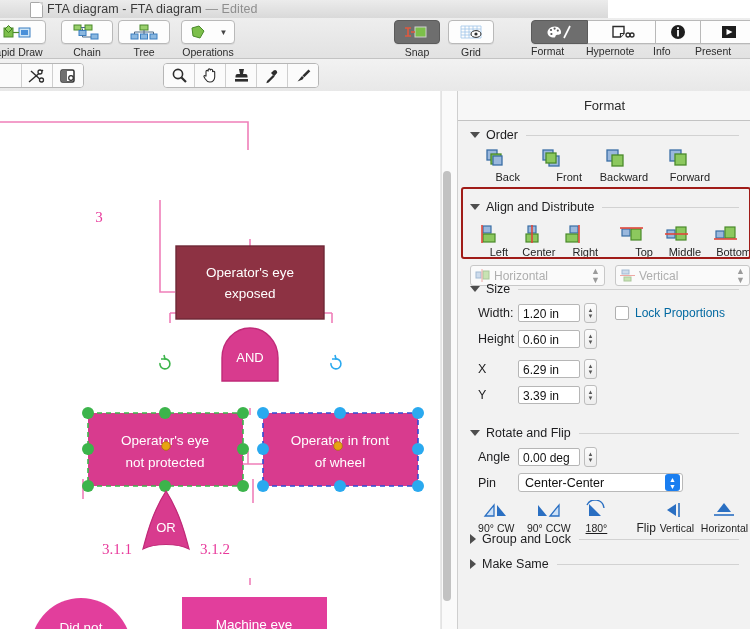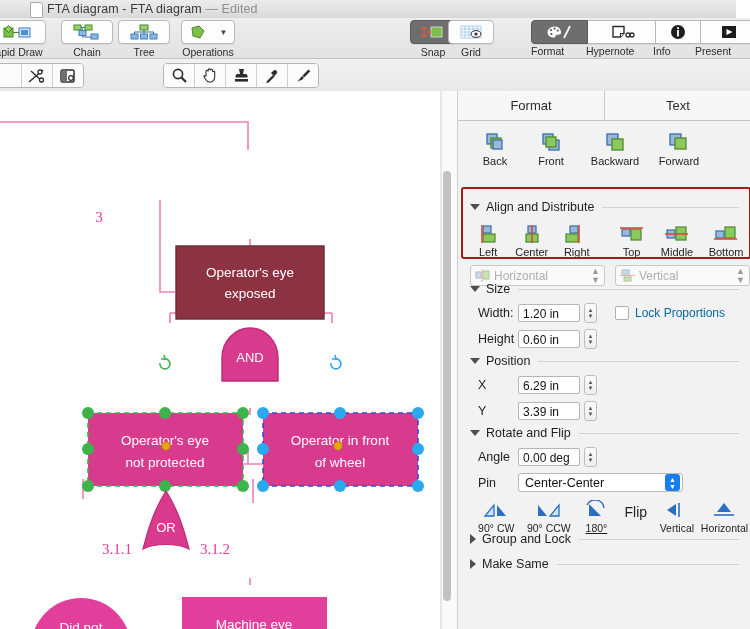--- a/index.html
+++ b/index.html
@@ -7,21 +7,21 @@
     width:750px;height:629px;overflow:hidden;
     font-family:"Liberation Sans", sans-serif;
     font-size:12px;color:#1d1d1f;
     background:#ffffff;
     -webkit-font-smoothing:antialiased;
   }
   .app{position:relative;width:750px;height:629px;}
 
   
   .titlebar{
-    position:absolute;left:0;top:0;width:736px;height:18px;
+    position:absolute;left:0;top:0;width:608px;height:18px;
     background:linear-gradient(#ececec,#d9d9d9);
     border-bottom:1px solid #c6c6c6;
   }
   .doc-icon{position:absolute;left:30px;top:2px;width:11px;height:14px;
     background:#fff;border:1px solid #a8a8a8;border-radius:1px;}
   .doc-icon:after{content:"";position:absolute;right:-1px;top:-1px;
     width:0;height:0;border-left:4px solid transparent;border-top:4px solid #cfcfcf;}
   .title-text{position:absolute;left:47px;top:2px;font-size:12.5px;color:#3a3a3a;letter-spacing:.1px;}
   .title-edited{color:#8e8e8e;}
 
@@ -99,21 +99,21 @@
   .sec-head{display:flex;align-items:center;height:16px;padding-left:12px;}
   .tri{width:0;height:0;margin-right:6px;}
   .tri.open{border-left:5px solid transparent;border-right:5px solid transparent;border-top:6px solid #4e4e4e;}
   .tri.closed{border-top:5px solid transparent;border-bottom:5px solid transparent;border-left:6px solid #4e4e4e;}
   .sec-title{font-size:12.5px;color:#1d1d1f;white-space:nowrap;}
   .sec-rule{flex:1;height:1px;background:#d2d2d2;margin-left:8px;margin-right:12px;}
 
   .iconrow{display:flex;padding-left:6px;margin-top:5px;}
   .iconbtn{text-align:center;}
   .iconbtn .glyph{height:22px;display:flex;align-items:center;justify-content:center;}
-  .iconbtn .cap{font-size:11px;color:#242424;margin-top:1px;white-space:nowrap;}
+  .iconbtn .cap{font-size:11px;color:#242424;margin-top:1px;white-space:nowrap;text-align:right;}
 
   .alignbox{position:absolute;left:3px;top:0;width:286px;height:68px;
     border:2px solid #a01c18;border-radius:3px;pointer-events:none;}
 
   .dd{height:19px;border:1px solid #c8c8c8;border-radius:3px;background:#fafafa;
     display:flex;align-items:center;padding:0 4px;color:#aeaeae;font-size:12px;}
   .dd .ddicon{width:15px;height:13px;margin-right:4px;opacity:.45;}
   .dd .ddarrow{margin-left:auto;font-size:9px;line-height:9px;color:#9a9a9a;text-align:center;}
 
   .fieldrow{display:flex;align-items:center;margin-top:6px;}
@@ -191,21 +191,21 @@
     <div class="tb-item" style="left:176px;width:64px;">
       <div class="tb-btn" style="width:52px;justify-content:space-around;">
         <svg width="18" height="16" viewBox="0 0 18 16">
           <path d="M3 4 L10 2 L15 7 L11 14 L4 12 Z" fill="#7cbf4a" stroke="#4a8a2a"></path>
         </svg>
         <span style="font-size:8px;color:#444;">▼</span>
       </div>
       <div class="tb-label">Operations</div>
     </div>
 
-    <div class="tb-item" style="left:410px;width:46px;">
+    <div class="tb-item" style="left:394px;width:46px;">
       <div class="tb-btn dark" style="width:38px;">
         <svg width="30" height="14" viewBox="0 0 30 14">
           <rect x="13" y="2" width="11" height="10" fill="#7cbf4a" stroke="#cfcfcf"></rect>
           <path d="M3 3 h6 M3 11 h6 M6 3 v8" stroke="#e0593f" stroke-width="1.6" fill="none"></path>
           <line x1="9" y1="7" x2="13" y2="7" stroke="#e0593f" stroke-width="1.6"></line>
         </svg>
       </div>
       <div class="tb-label">Snap</div>
     </div>
 
@@ -435,24 +435,28 @@
       </svg>
     </div>
     <div class="vscroll-track"></div>
     <div class="vscroll"></div>
   </div>
 
   <div class="panel">
 
     <div class="tabs">
       <div class="tab">Format</div>
-      <div class="tab">Text</div>
     </div>
 
     <div class="section" style="top:36px;">
+      <div class="sec-head">
+        <span class="tri open"></span>
+        <span class="sec-title">Order</span>
+        <span class="sec-rule"></span>
+      </div>
       <div class="iconrow" style="padding-left:12px;">
         <div class="iconbtn" style="width:50px;">
           <div class="glyph">
             <svg width="26" height="22" viewBox="0 0 26 22">
               <rect x="5" y="2" width="10" height="10" fill="#9ab8dd" stroke="#3a6ea5" stroke-width="1.3"></rect>
               <rect x="9" y="6" width="10" height="10" fill="#8cc85e" stroke="#4a8a2a" stroke-width="1.3"></rect>
               <rect x="11" y="8" width="9" height="9" fill="#9ab8dd" stroke="#3a6ea5" stroke-width="1.3"></rect>
             </svg>
           </div>
           <div class="cap">Back</div>
@@ -599,25 +603,20 @@
         </span>
       </div>
       <div class="fieldrow">
         <span class="flabel">Height</span>
         <span class="finput">0.60 in</span>
         <span class="stepper">▲<br>▼</span>
       </div>
     </div>
 
     <div class="section" style="top:262px;">
-      <div class="sec-head">
-        <span class="tri open"></span>
-        <span class="sec-title">Position</span>
-        <span class="sec-rule"></span>
-      </div>
       <div class="fieldrow">
         <span class="flabel">X</span>
         <span class="finput">6.29 in</span>
         <span class="stepper">▲<br>▼</span>
       </div>
       <div class="fieldrow">
         <span class="flabel">Y</span>
         <span class="finput">3.39 in</span>
         <span class="stepper">▲<br>▼</span>
       </div>
@@ -663,21 +662,21 @@
         <div class="iconbtn" style="width:42px;text-decoration:underline;">
           <div class="glyph">
             <svg width="26" height="20" viewBox="0 0 26 20">
               <polygon points="6,16 18,16 6,4" fill="#2a6fc2"></polygon>
               <path d="M4 5 a9 9 0 0117 3" fill="none" stroke="#2a6fc2" stroke-width="1.4"></path>
             </svg>
           </div>
           <div class="flipcap">180°</div>
         </div>
         <div class="iconbtn" style="width:44px;padding-top:4px;">
-          <div class="cap" style="font-size:14px;margin-top:1px;">Flip</div>
+          <div class="cap" style="font-size:12px;margin-top:18px;">Flip</div>
         </div>
         <div class="iconbtn" style="width:46px;">
           <div class="glyph">
             <svg width="26" height="20" viewBox="0 0 26 20">
               <polygon points="12,4 12,16 3,10" fill="#2a6fc2"></polygon>
               <line x1="15" y1="3" x2="15" y2="17" stroke="#2a6fc2" stroke-width="1.6"></line>
             </svg>
           </div>
           <div class="flipcap">Vertical</div>
         </div>

